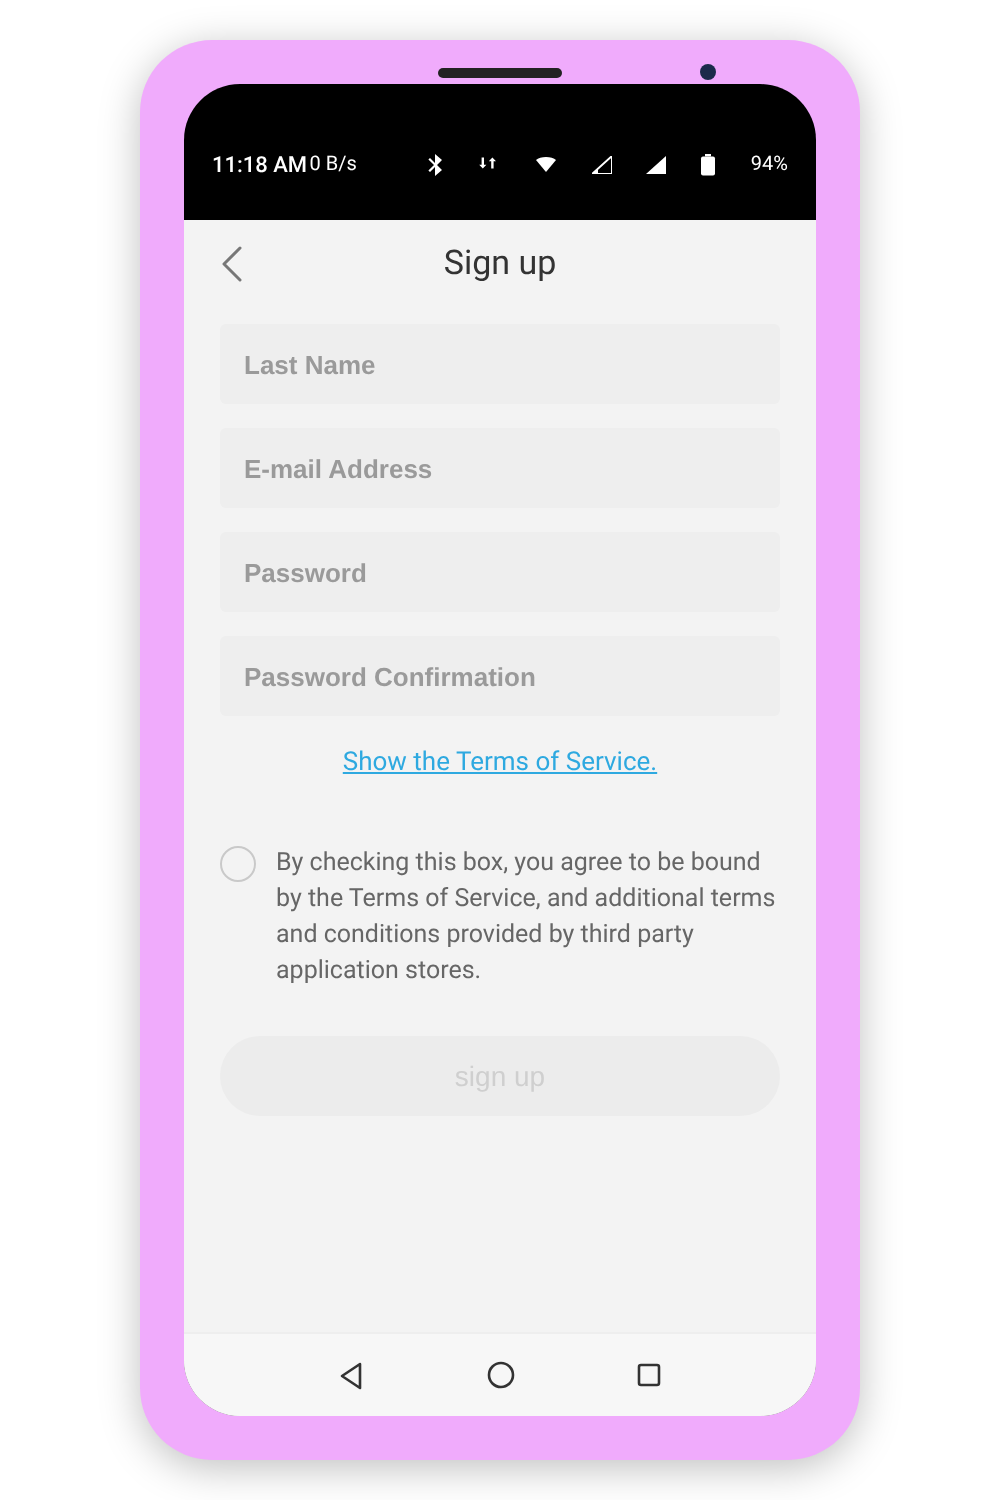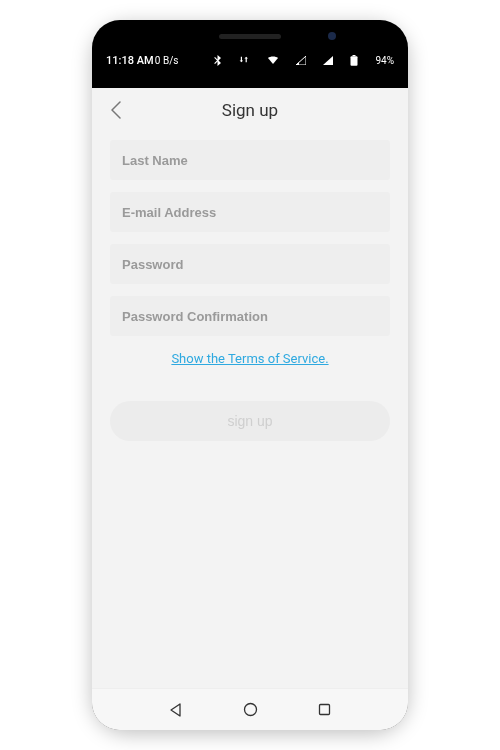--- a/index.html
+++ b/index.html
@@ -6,26 +6,26 @@
     body {
       display: flex;
       justify-content: center;
       align-items: center;
       width: 500px;
       height: 750px;
       background: #ffffff;
       font-family: -apple-system, BlinkMacSystemFont, "Segoe UI", Roboto, Arial, sans-serif;
     }
     .phone-frame {
-      width: 316px;
+      width: 360px;
       height: 710px;
-      background: #fca5a5;
+      background: #f0abfc;
       border-radius: 36px;
       position: relative;
-      padding: 0;
+      padding: 22px;
       box-shadow: 0 4px 20px rgba(0,0,0,0.25);
     }
     .phone-inner {
       width: 100%;
       height: 100%;
       background: #000;
       border-radius: 28px;
       overflow: hidden;
       position: relative;
       display: flex;
@@ -249,20 +249,24 @@
         <input class="text-input" type="text" placeholder="Last Name" style="">
         <input class="text-input" type="text" placeholder="E-mail Address" style="">
         <input class="text-input" type="password" placeholder="Password" style="">
         <input class="text-input" type="password" placeholder="Password Confirmation" style="">
 
 
         <div class="terms-link-row">
           <a class="terms-link">Show the Terms of Service.</a>
         </div>
 
+        <div class="agree-row">
+          <div class="radio-circle"></div>
+          <div class="agree-text">By checking this box, you agree to be bound by the Terms of Service, and additional terms and conditions provided by third party application stores.</div>
+        </div>
 
 
         <button class="signup-btn">sign up</button>
       </div>
 
       <div class="nav-bar">
         <div class="nav-ic">
           <svg width="14" height="14" viewBox="0 0 14 14">
               <path d="M11 1 L2 7 L11 13 Z" fill="none" stroke="#333" stroke-width="1.3" stroke-linejoin="round"></path>
             </svg>

